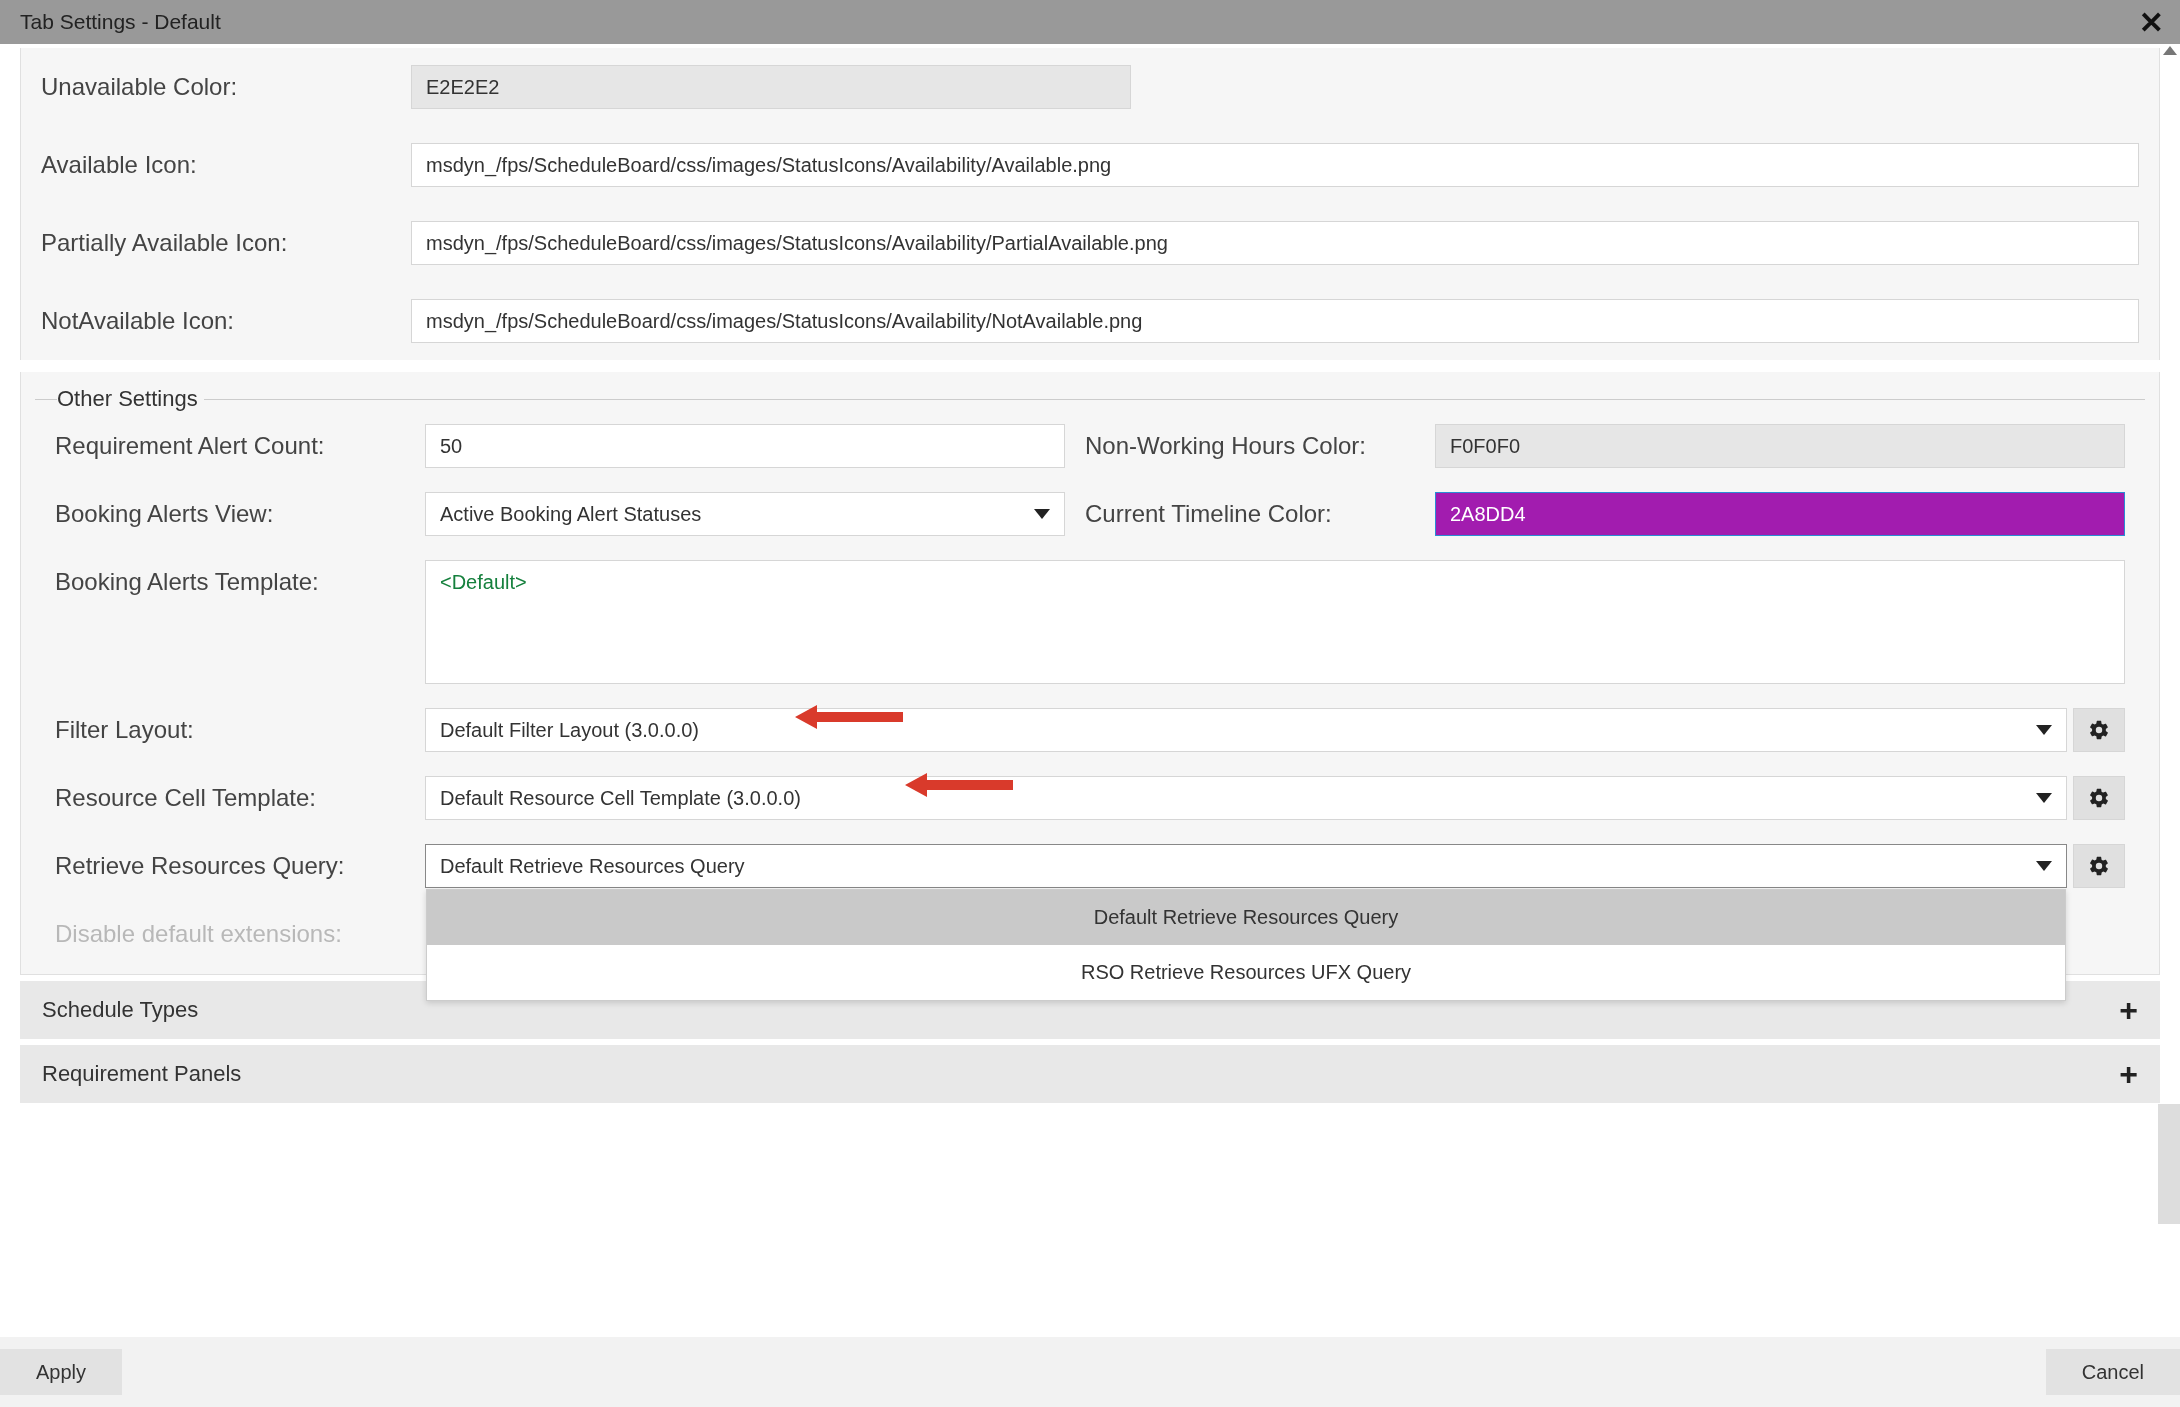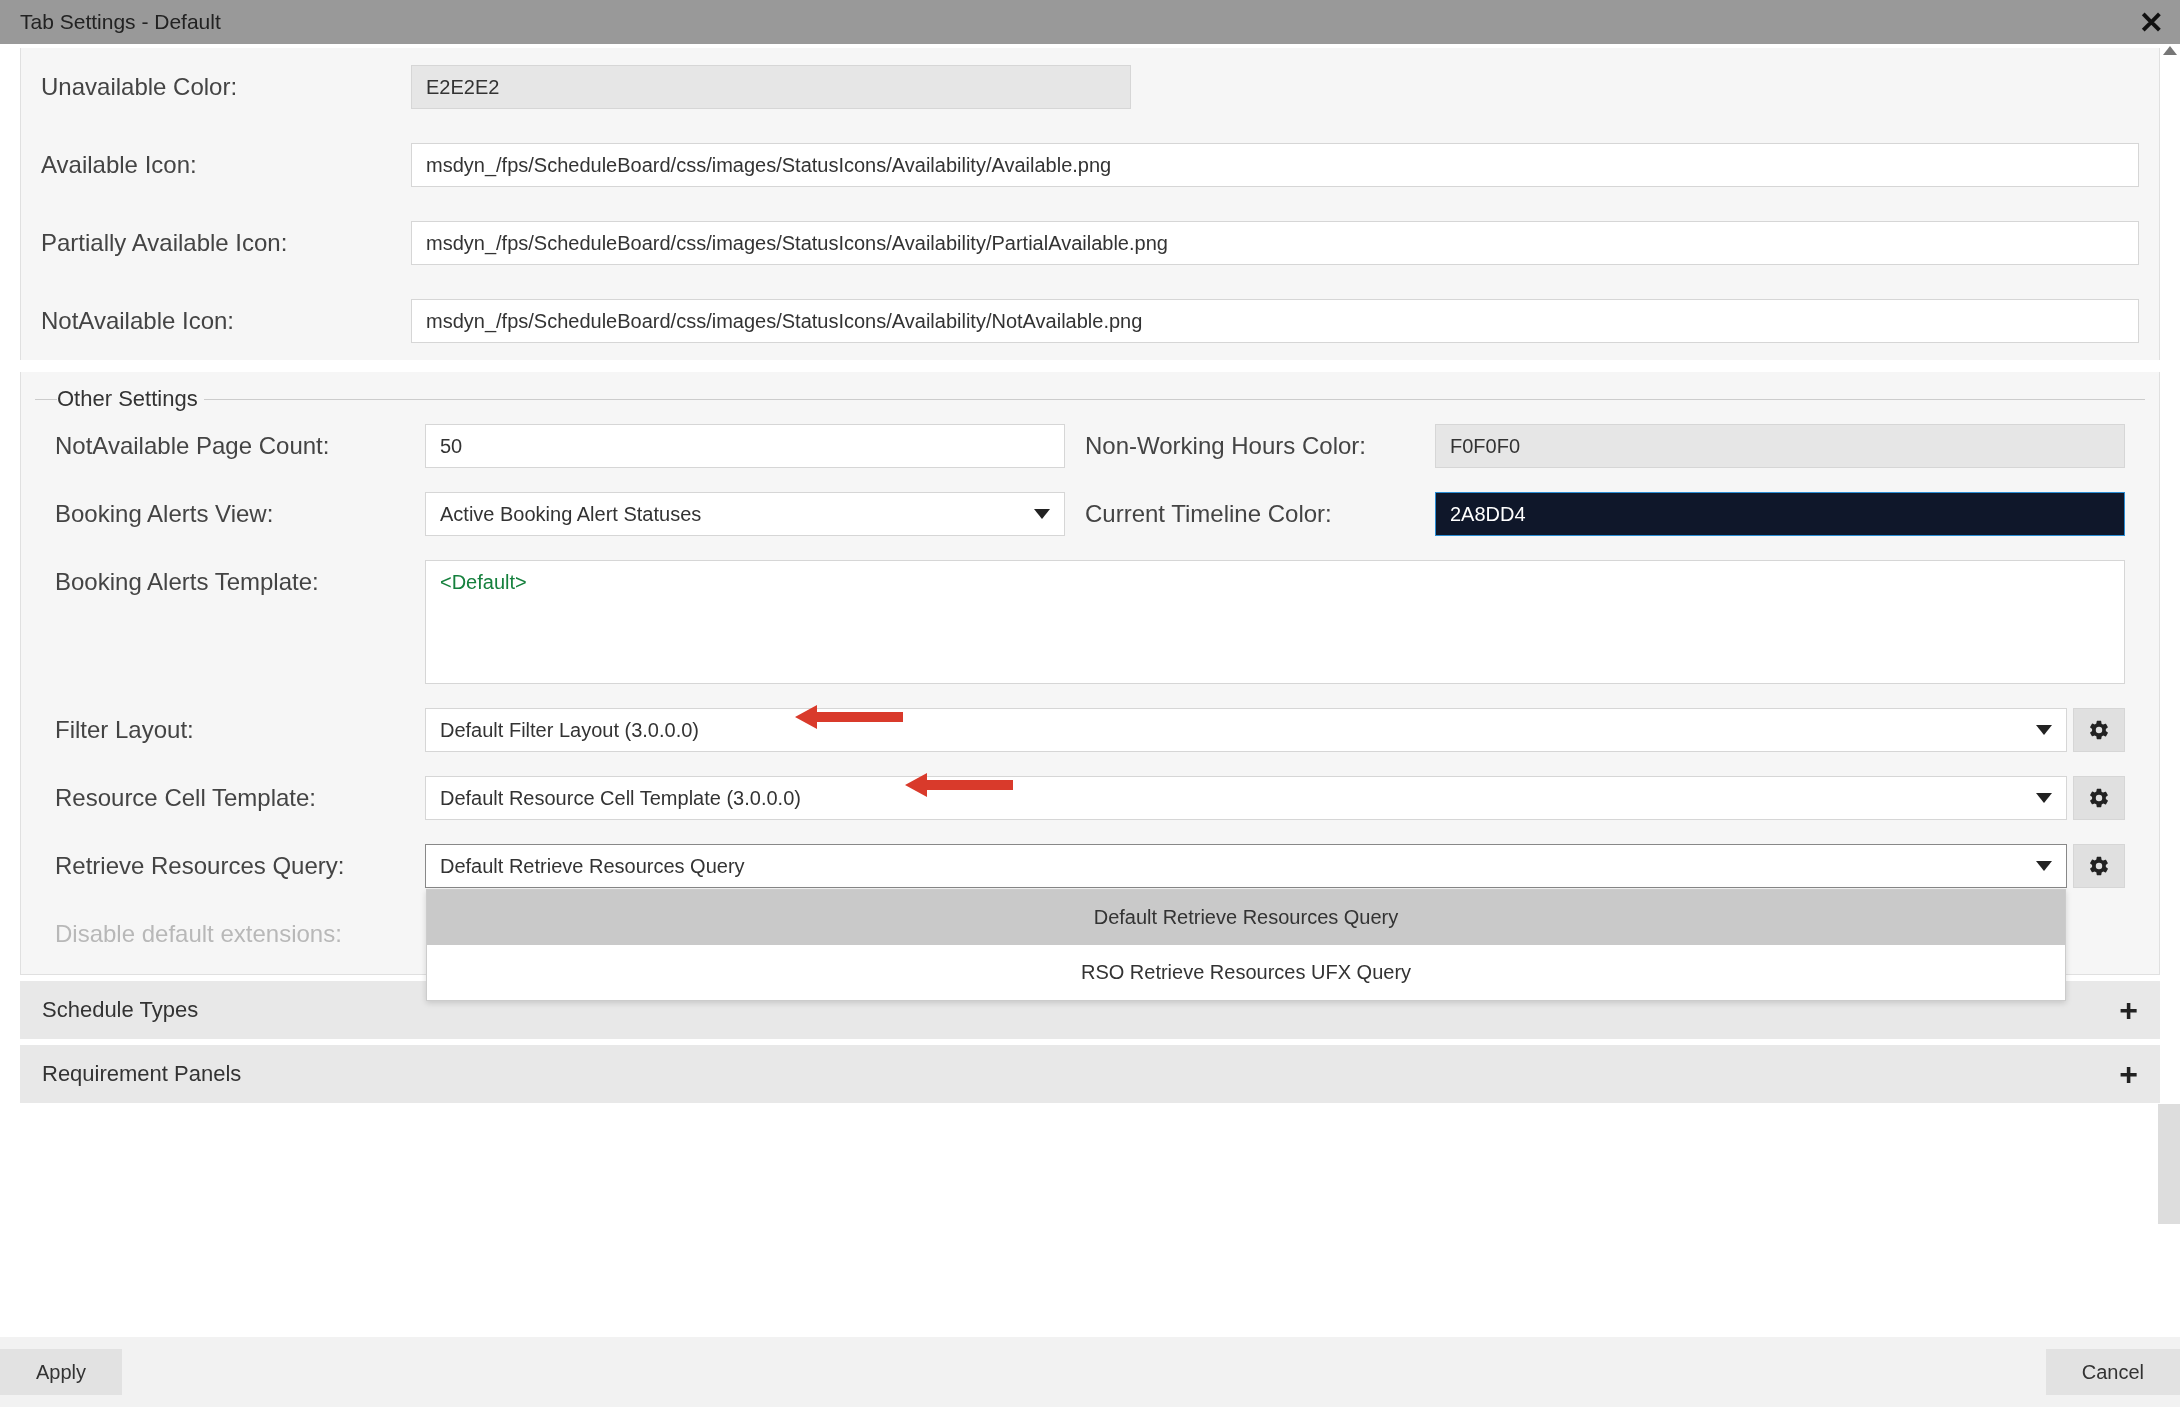--- a/index.html
+++ b/index.html
@@ -104,21 +104,21 @@
   .top-rows .field .input,
   .top-rows .field .color-swatch { width: 100%; }
   .top-rows .field.short .color-swatch { width: 720px; }
 
   .os-left { width: 370px; }
   .os-mid { width: 640px; position: relative; }
   .os-gap { width: 20px; }
   .os-right-label { width: 350px; }
   .os-right-field { flex: 1; }
 
-  .color-swatch.blue { background: #0f172a; color: #fff; border-color: #2A8DD4; }
+  .color-swatch.blue { background: #a21caf; color: #fff; border-color: #2A8DD4; }
   .textarea {
     height: 124px;
     align-items: flex-start;
     padding-top: 10px;
     color: #15803d;
   }
   .dropdown {
     position: relative;
     width: 100%;
     justify-content: space-between;
@@ -264,21 +264,21 @@
       </div>
     </div>
 
     <div style="height:12px;background:#fff;margin:0 -1px"></div>
 
     <fieldset class="group">
       <legend>Other Settings</legend>
       <div class="os-rows">
 
         <div class="row">
-          <div class="label os-left">NotAvailable Page Count:</div>
+          <div class="label os-left">Requirement Alert Count:</div>
           <div class="os-mid">
             <div class="input">
               <span>50</span>
             </div>
           </div>
           <div class="os-gap"></div>
           <div class="label os-right-label">Non-Working Hours Color:</div>
           <div class="os-right-field">
             <div class="color-swatch readonly">
               <span>F0F0F0</span>

